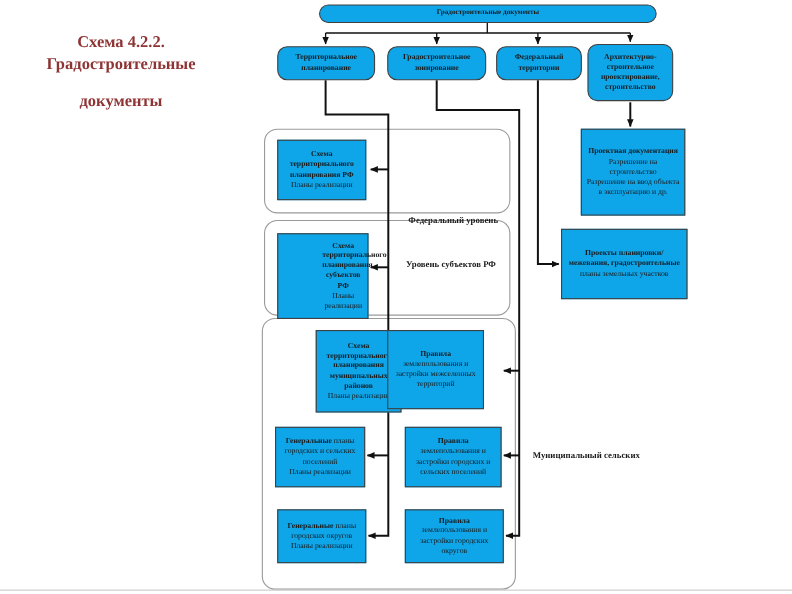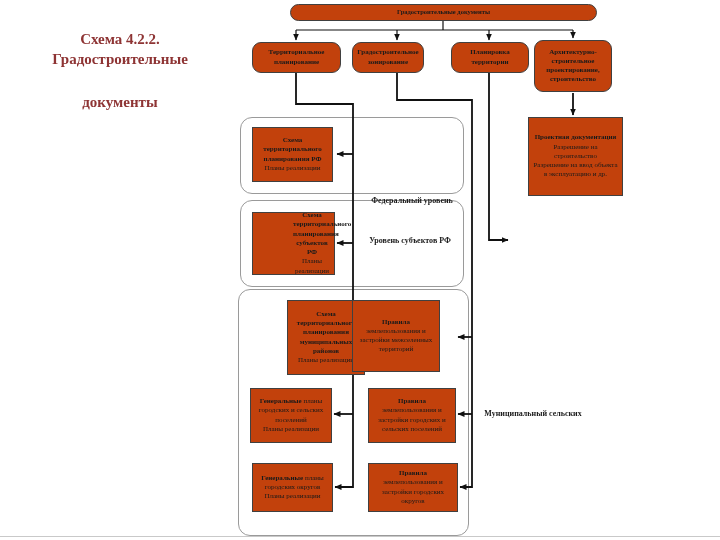--- a/index.html
+++ b/index.html
@@ -1,30 +1,30 @@
 <!DOCTYPE html>
 <html><head>
 <meta charset="utf-8">
 <style>
   html,body{margin:0;padding:0;background:#fff;}
   .canvas{
     position:relative;width:720px;height:540px;background:#ffffff;overflow:hidden;
     font-family:"Liberation Serif","DejaVu Serif",serif;color:#1a1a1a;
   }
   .slide-title{
-    position:absolute;left:22px;top:30px;width:196px;text-align:center;
+    position:absolute;left:12px;top:30px;width:196px;text-align:center;
     color:#8e3434;font-weight:bold;font-size:15px;line-height:1.3;
   }
-  .slide-title .gap{margin-top:24px;}
+  .slide-title .gap{margin-top:14px;}
   .container{
     position:absolute;border:1px solid #9a9a9a;border-radius:12px;z-index:1;background:transparent;
   }
   .connectors{position:absolute;left:0;top:0;z-index:2;}
   .node{
-    position:absolute;box-sizing:border-box;border:1px solid #404040;background:#c2410c;
+    position:absolute;box-sizing:border-box;border:1px solid #404040;background:#0ea5e9;
     display:flex;flex-direction:column;align-items:center;justify-content:center;
     text-align:center;font-size:7px;line-height:1.32;padding:2px 3px;z-index:3;
   }
   .rounded{border-radius:9px;}
   .node span{display:block;width:100%;}
   .node .inline{display:inline;width:auto;}
   .b{font-weight:bold;}
   .n{font-weight:normal;}
   .lvl{
     position:absolute;z-index:3;font-weight:bold;font-size:8px;text-align:center;line-height:1.2;
@@ -86,47 +86,51 @@
     </g>
   </svg>
 
   <div class="node rounded root" style="left:290px;top:4px;width:307px;height:17px;">
     <span class="b">Градостроительные документы</span>
   </div>
 
   <div class="node rounded" style="left:252px;top:42px;width:89px;height:31px;">
     <span class="b">Территориальное планирование</span>
   </div>
-  <div class="node rounded" style="left:352px;top:42px;width:72px;height:31px;">
+  <div class="node rounded" style="left:352px;top:42px;width:90px;height:31px;">
     <span class="b">Градостроительное зонирование</span>
   </div>
   <div class="node rounded" style="left:451px;top:42px;width:78px;height:31px;">
-    <span class="b">Планировка территории</span>
+    <span class="b">Федеральный территории</span>
   </div>
   <div class="node rounded" style="left:534px;top:40px;width:78px;height:52px;">
     <span class="b">Архитектурно-строительное проектирование, строительство</span>
   </div>
 
   <div class="lvl" style="left:360px;top:148px;width:104px;margin-top:48px;">Федеральный уровень</div>
   <div class="lvl" style="left:358px;top:236px;width:104px;">Уровень субъектов РФ</div>
   <div class="lvl" style="left:477px;top:409px;width:112px;">Муниципальный сельских</div>
 
   <div class="node" style="left:252px;top:127px;width:81px;height:55px;">
     <span class="b">Схема территориального планирования РФ</span>
     <span class="n">Планы реализации</span>
   </div>
   <div class="node" style="left:528px;top:117px;width:95px;height:79px;">
     <span class="b">Проектная документация</span>
     <span class="n">Разрешение на строительство</span>
     <span class="n">Разрешение на ввод объекта в эксплуатацию и др.</span>
   </div>
 
-  <div class="node" style="left:252px;top:212px;width:83px;height:63px;padding-left:40px;">
+  <div class="node" style="left:252px;top:212px;width:83px;height:78px;padding-left:40px;">
     <span class="b">Схема территориального планирования субъектов РФ</span>
     <span class="n">Планы реализации</span>
+  </div>
+  <div class="node" style="left:510px;top:208px;width:115px;height:64px;">
+    <span class="b">Проекты планировки/межевания, градостроительные</span>
+    <span class="n">планы земельных участков</span>
   </div>
 
   <div class="node" style="left:250px;top:300px;width:78px;height:75px;margin-left:37px;">
     <span class="b">Схема территориального планирования муниципальных районов</span>
     <span class="n">Планы реализации</span>
   </div>
   <div class="node" style="left:352px;top:300px;width:88px;height:72px;">
     <span>
       <span class="b inline">Правила</span>
       <span class="n inline">землепользования и застройки межселенных территорий</span>

